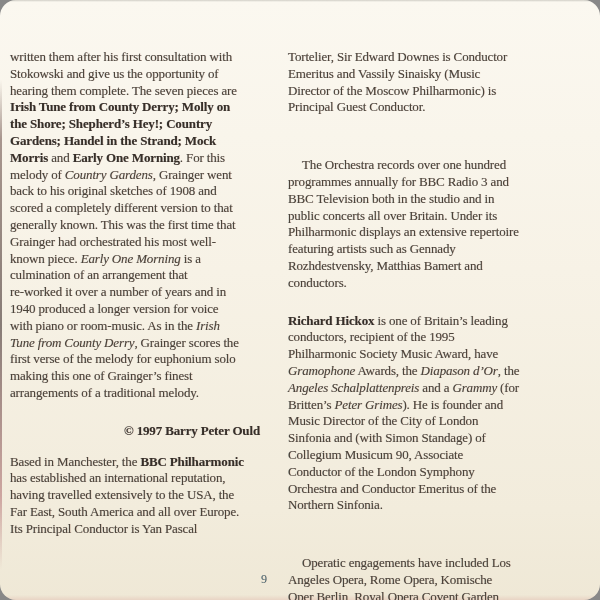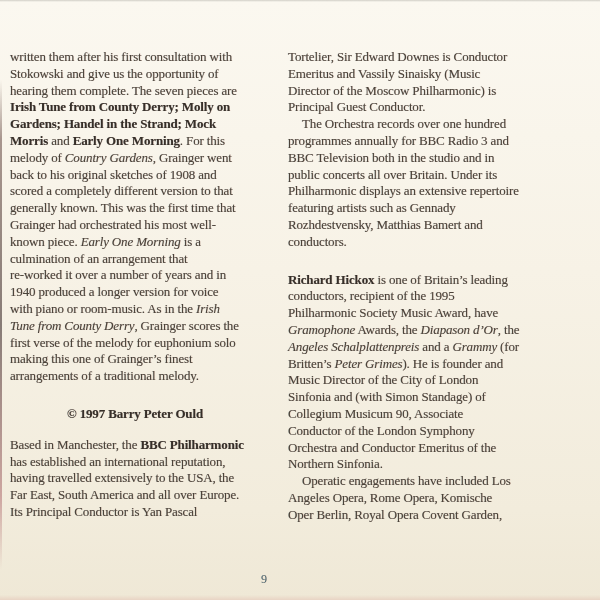--- a/index.html
+++ b/index.html
@@ -1,32 +1,33 @@
 <!DOCTYPE html>
 <html><head>
 <meta charset="utf-8">
 <style>
   html,body{margin:0;padding:0;background:#888;}
   .page{
     position:relative;width:600px;height:600px;overflow:hidden;
     background:linear-gradient(180deg,#fbf8f0 0%,#f7f2e6 45%,#f2ecdc 85%,#efe8d6 100%);
     font-family:"Liberation Serif", serif;
     color:#4b433a;
+    border-radius:16px;
   }
   .col{
     position:absolute;top:49px;
     font-size:13px;line-height:16.8px;letter-spacing:-0.15px;
     white-space:nowrap;
     text-shadow:0.4px 0 0 rgba(160,60,40,0.20), -0.4px 0 0 rgba(30,90,110,0.20);
   }
   .col.left{left:10px;width:250px;}
   .col.right{left:288px;width:250px;}
   .line{height:16.8px;}
-  .line.right{text-align:center;}
-  .line.indent{padding-left:14px;}
+  .line.right{text-align:right;}
+  .line.indent{padding-left:14px;margin-top:41px;}
   .b{font-weight:bold;color:#362f29;margin-top:48px;}
   .i{font-style:italic;margin-top:8px;}
   .page-number{
     position:absolute;left:261px;top:572px;
     font-size:12px;color:#47646f;
     text-shadow:0.4px 0 0 rgba(160,60,40,0.15);
   }
   .edge-left{
     position:absolute;left:0;top:80px;width:2px;height:490px;
     background:linear-gradient(180deg,
@@ -51,20 +52,21 @@
 <div class="page">
   <div class="edge-top"></div>
   <div class="edge-left"></div>
   <div class="edge-bottom"></div>
 
   <div class="col left">
       <div class="line"><span class="">written them after his first consultation with</span></div>
       <div class="line"><span class="">Stokowski and give us the opportunity of</span></div>
       <div class="line"><span class="">hearing them complete. The seven pieces are</span></div>
       <div class="line"><span class="b ">Irish Tune from County Derry; Molly on</span></div>
+      <div class="line"><span class="b ">the Shore; Shepherd’s Hey!; Country</span></div>
       <div class="line"><span class="b ">Gardens; Handel in the Strand; Mock</span></div>
       <div class="line"><span class="b ">Morris</span><span class=""> and </span><span class="b ">Early One Morning</span><span class="">. For this</span></div>
       <div class="line"><span class="">melody of </span><span class="i">Country Gardens</span><span class="">, Grainger went</span></div>
       <div class="line"><span class="">back to his original sketches of 1908 and</span></div>
       <div class="line"><span class="">scored a completely different version to that</span></div>
       <div class="line"><span class="">generally known. This was the first time that</span></div>
       <div class="line"><span class="">Grainger had orchestrated his most well-</span></div>
       <div class="line"><span class="">known piece. </span><span class="i">Early One Morning</span><span class=""> is a</span></div>
       <div class="line"><span class="">culmination of an arrangement that</span></div>
       <div class="line"><span class="">re-worked it over a number of years and in</span></div>

